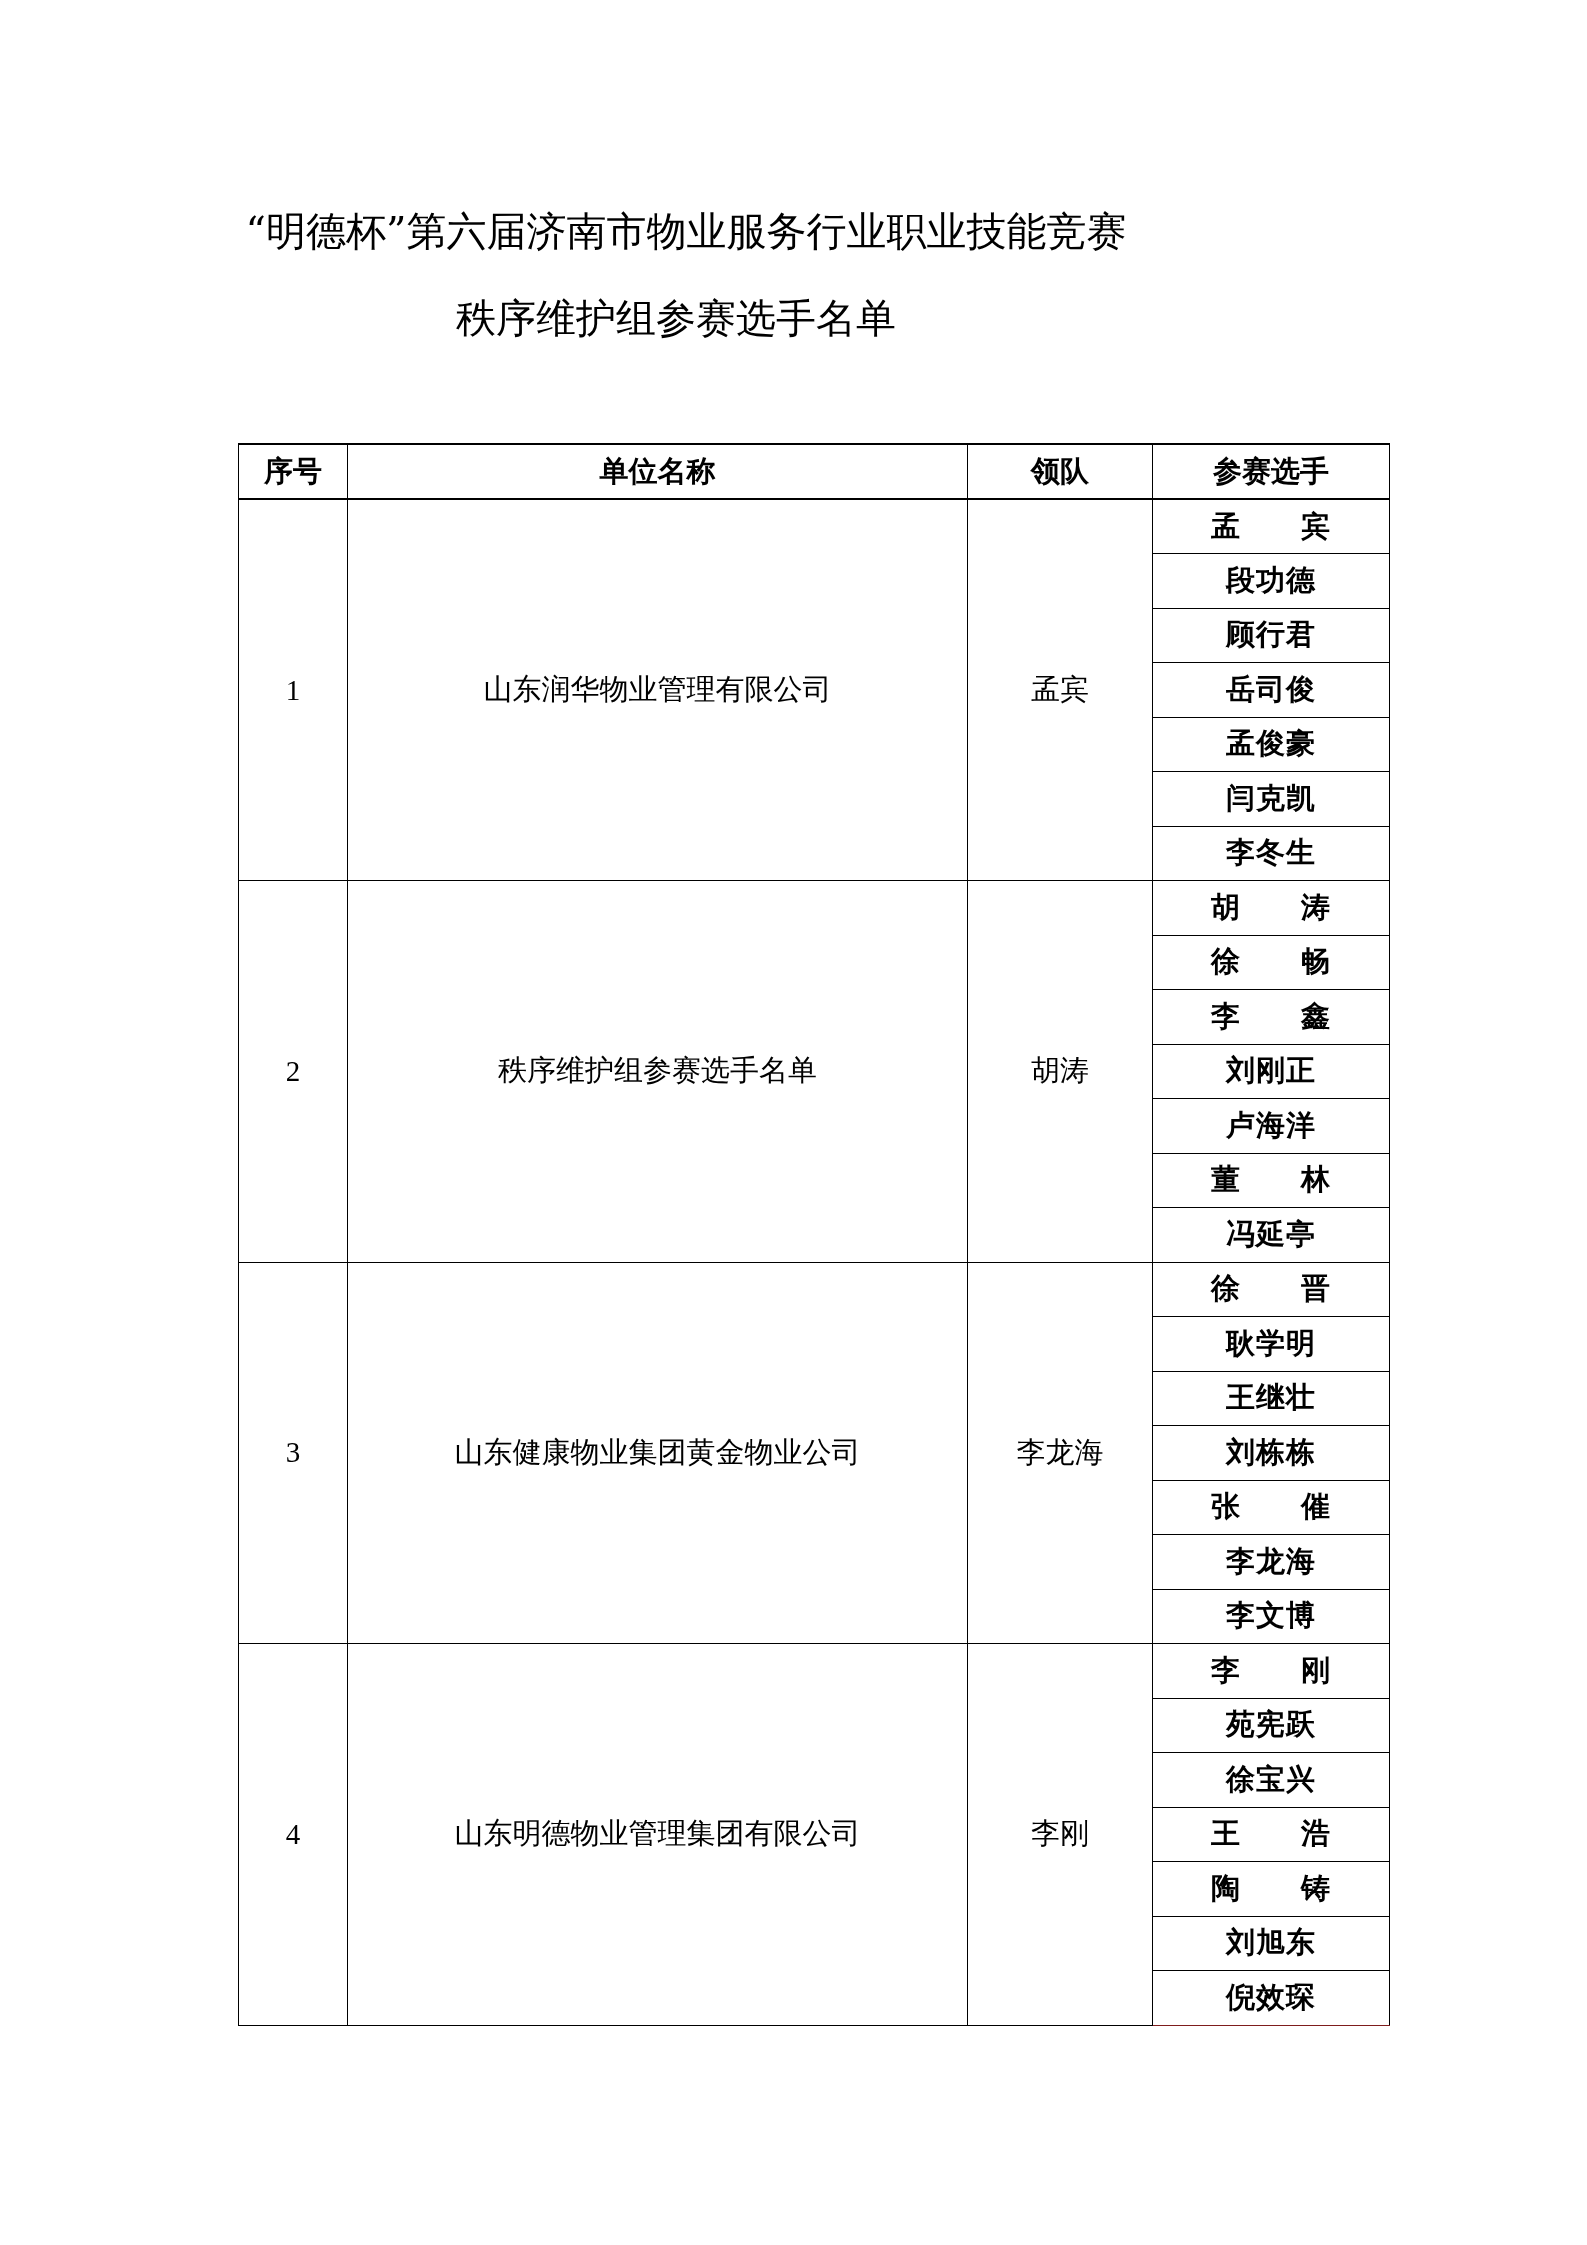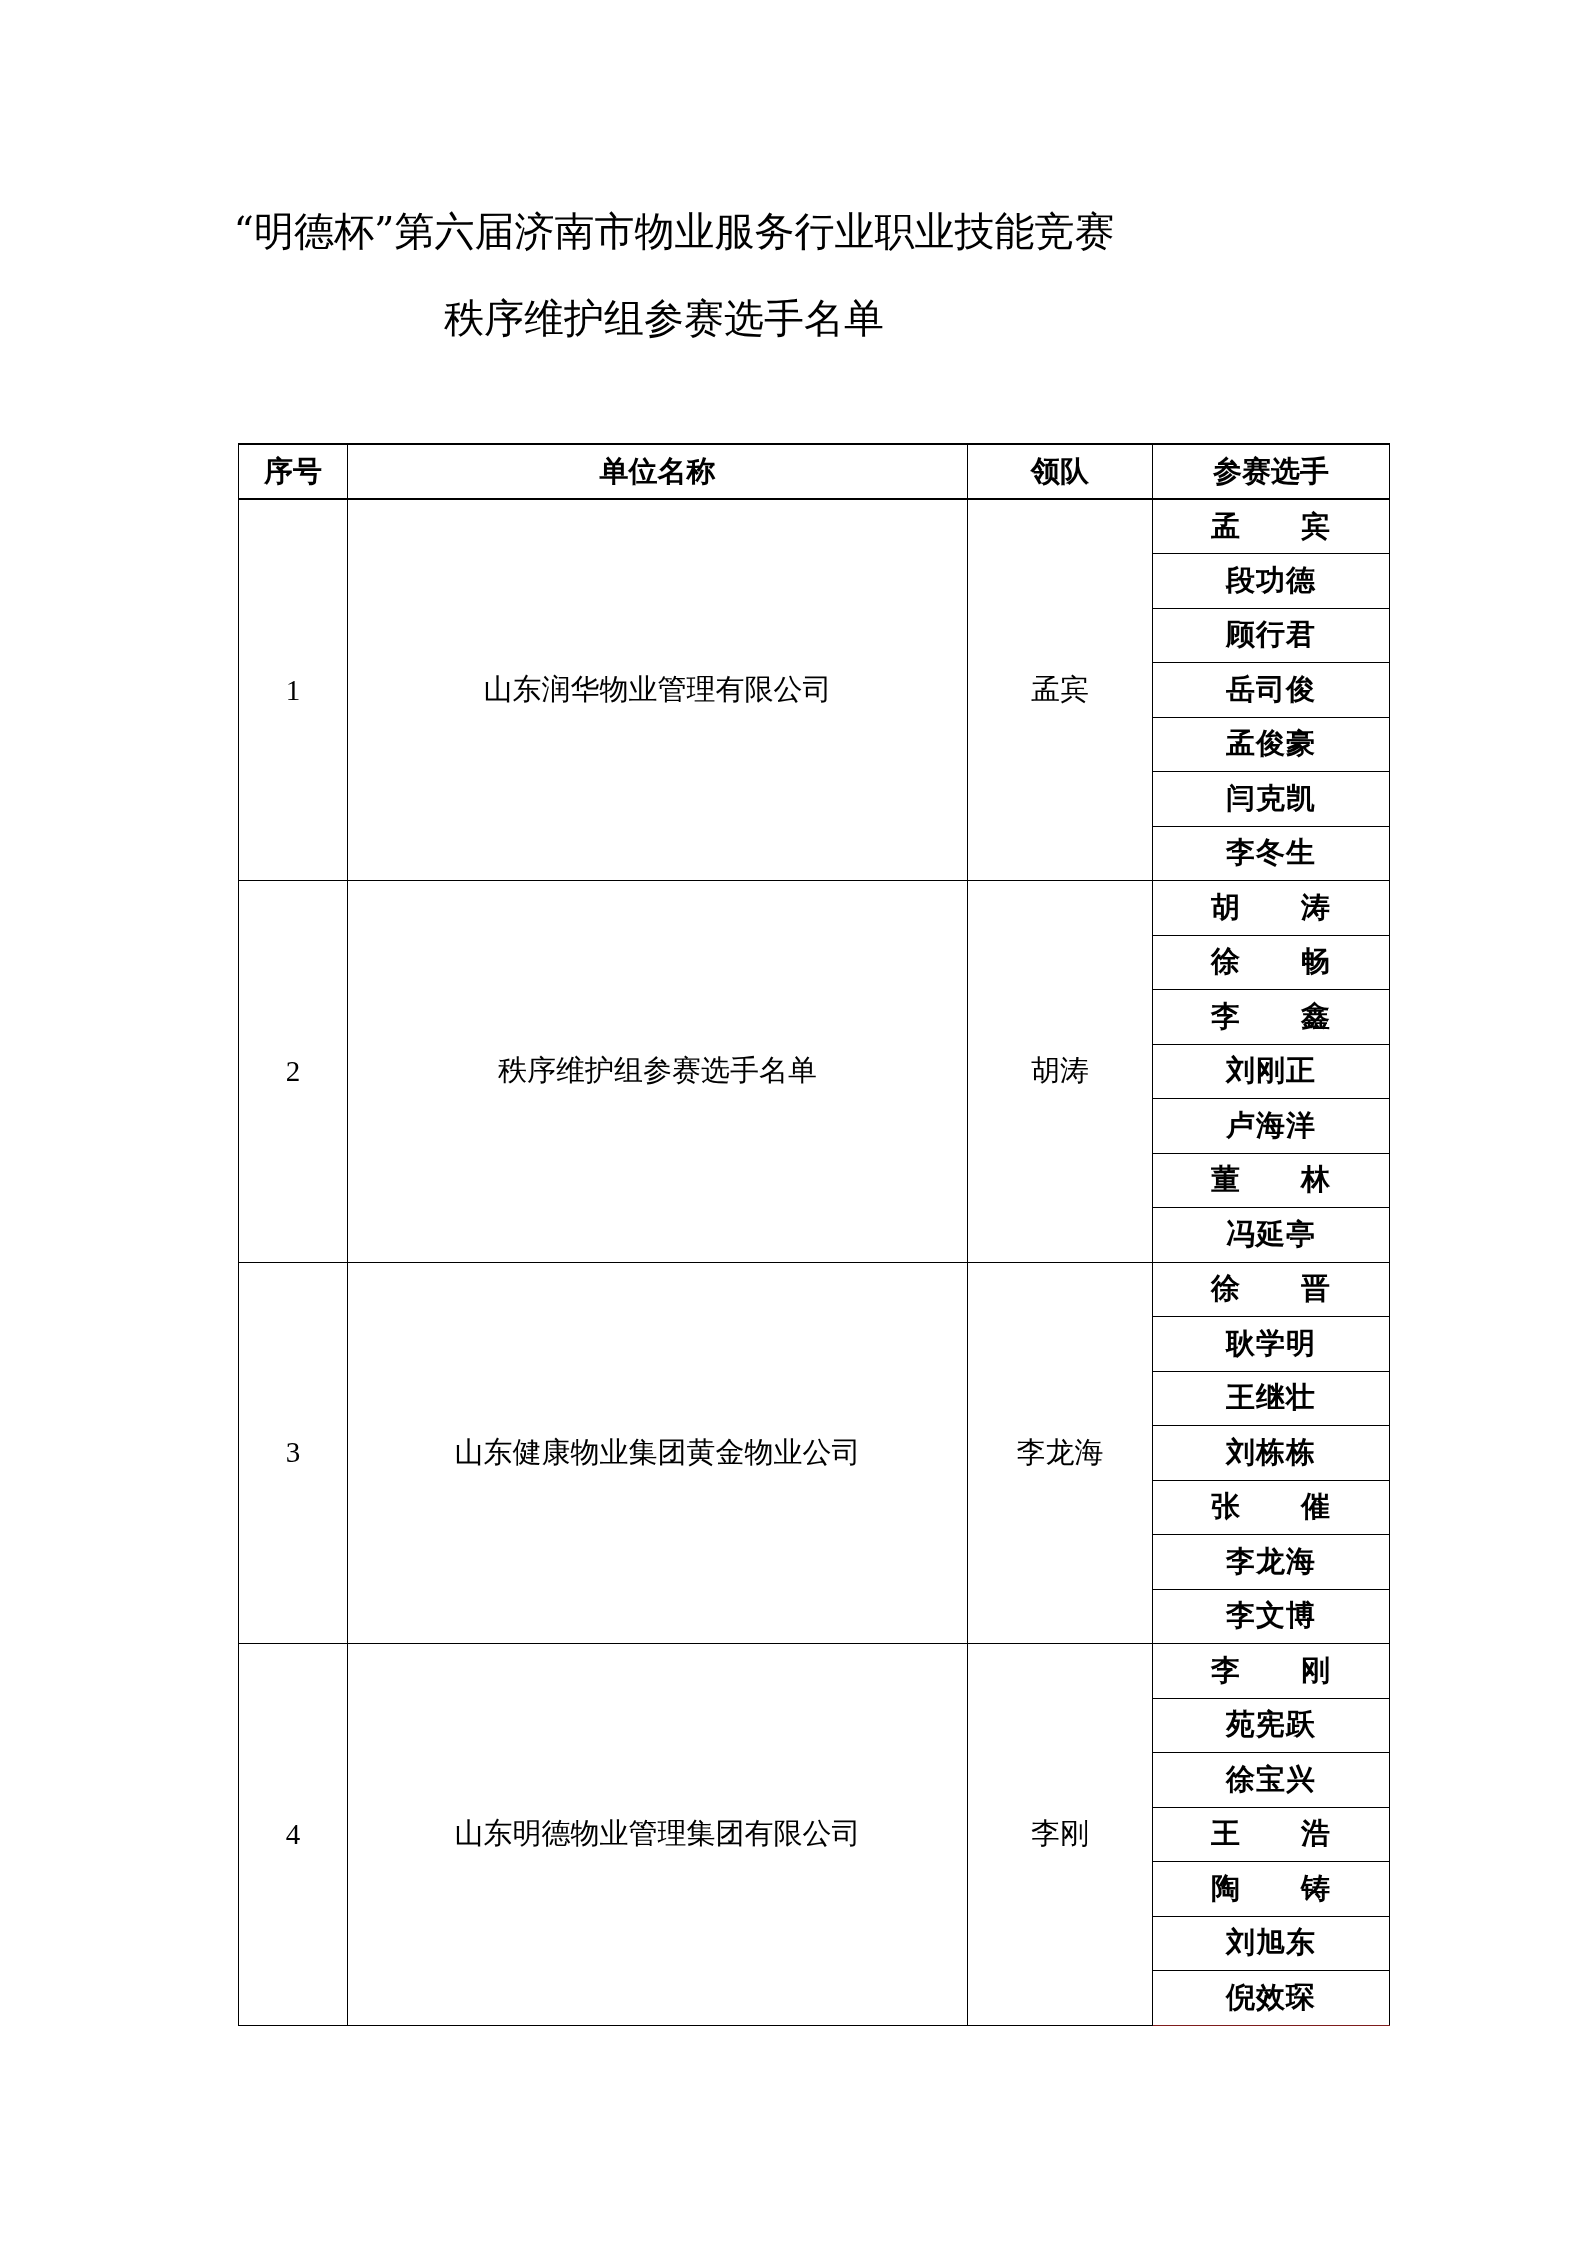--- a/index.html
+++ b/index.html
@@ -10,21 +10,21 @@
     body {
       width: 1587px;
       height: 2245px;
       position: relative;
       overflow: hidden;
       font-family: "DejaVu Serif", "Liberation Serif", serif;
       color: #000000;
     }
     .title {
       position: absolute;
-      left: 0;
+      left: 12px;
       width: 1328px;
       text-align: center;
       font-size: 40px;
       line-height: 52px;
       white-space: nowrap;
       letter-spacing: 0px;
       font-weight: normal;
     }
     .title.line1 { top: 205px; padding-left: 20px; box-sizing: border-box; }
     .title.line2 { top: 292px; padding-left: 0px; box-sizing: border-box; }

